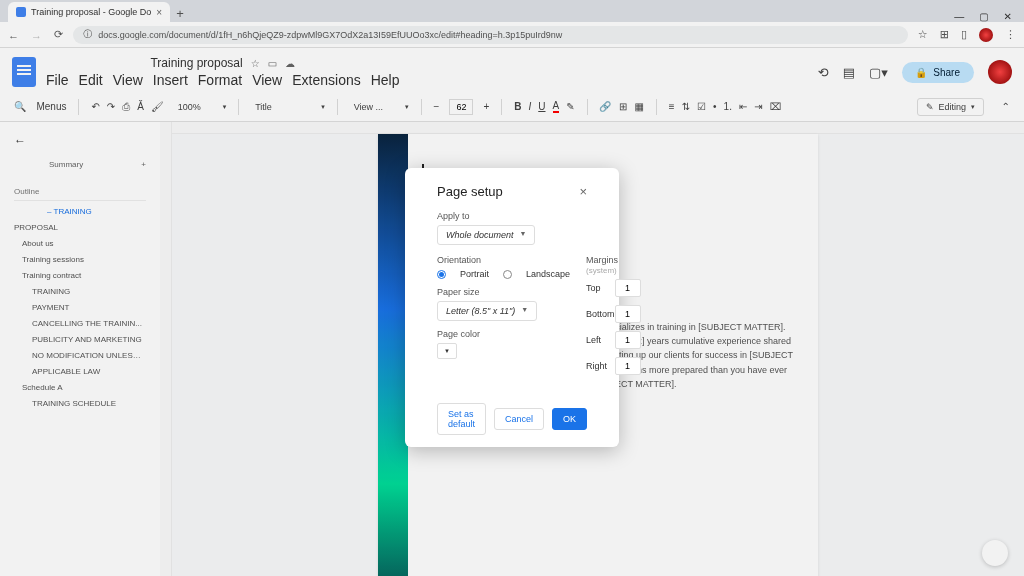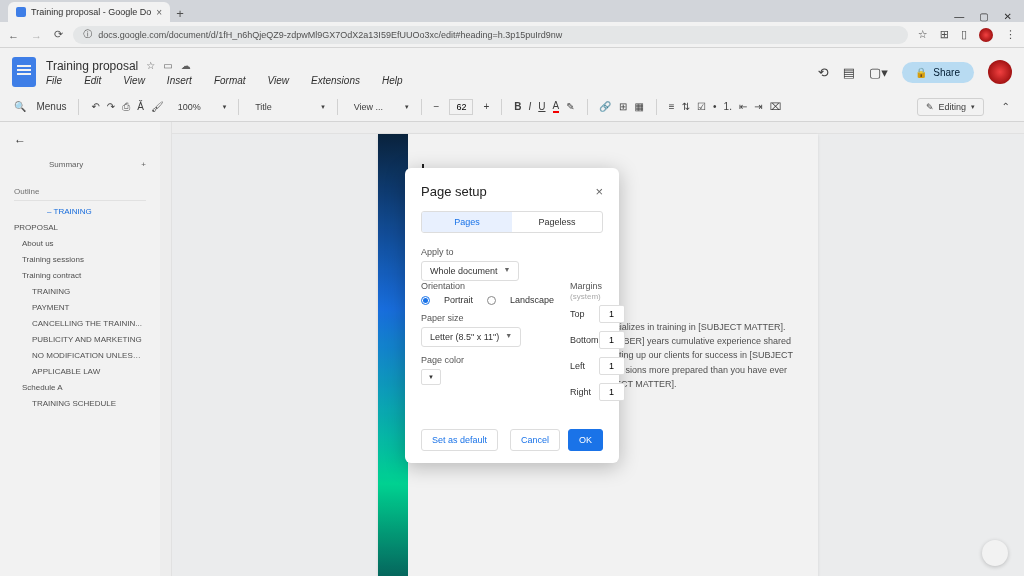--- a/index.html
+++ b/index.html
@@ -18,23 +18,23 @@
 .addr-nav { display: flex; gap: 12px; align-items: center; }
 .addr-input { flex: 1; background: #f1f3f4; border-radius: 12px; height: 18px; display: flex; align-items: center; padding: 0 10px; font-size: 9px; color: #555; gap: 6px; }
 .addr-icons { display: flex; gap: 12px; align-items: center; }
 .profile-dot { width: 14px; height: 14px; border-radius: 50%; background: radial-gradient(circle, #f44, #800); }
 
 
 .docs-header { height: 44px; display: flex; align-items: center; padding: 4px 12px 0; gap: 10px; }
 .docs-logo { width: 24px; height: 30px; background: #4285f4; border-radius: 3px; position: relative; }
 .docs-logo::after { content:''; position:absolute; left:5px; right:5px; top:8px; height:2px; background:#fff; box-shadow: 0 4px 0 #fff, 0 8px 0 #fff; }
 .title-area { display: flex; flex-direction: column; gap: 2px; }
-.title-row { display: flex; align-items: center; gap: 8px; font-size: 12px; color: #333; }
+.title-row { display: flex; align-items: center; gap: 8px; font-size: 12px; color: #333; justify-content: center; }
 .title-icons { display: flex; gap: 8px; font-size: 10px; color: #666; }
-.menu-row { display: flex; gap: 22px; font-size: 10px; color: #333; font-style: italic; }
+.menu-row { display: flex; gap: 10px; font-size: 14px; color: #333; }
 .header-right { margin-left: auto; display: flex; align-items: center; gap: 14px; }
 .share-btn { background: #c2e7ff; border-radius: 16px; padding: 5px 14px; font-size: 10px; display: flex; align-items: center; gap: 5px; color: #001d35; }
 .avatar { width: 24px; height: 24px; border-radius: 50%; background: radial-gradient(circle, #f44, #800); }
 
 
 .toolbar { height: 30px; display: flex; align-items: center; padding: 0 14px; gap: 10px; font-size: 10px; color: #444; border-bottom: 1px solid #e0e0e0; }
 .tb-group { display: flex; align-items: center; gap: 7px; }
 .tb-sep { width: 1px; height: 16px; background: #ddd; margin: 0 2px; }
 .tb-select { border: none; background: transparent; font-size: 9px; color: #444; padding: 2px 12px 2px 4px; }
 .tb-input { width: 24px; border: 1px solid #ddd; text-align: center; font-size: 9px; height: 16px; }
@@ -60,30 +60,30 @@
 .page-accent { position: absolute; left: 0; top: 0; width: 30px; height: 100%; background: linear-gradient(180deg, #0a2540 0%, #1a73e8 35%, #0d9 70%, #0a2540 100%); }
 .page-content { padding: 30px 20px 20px 50px; }
 .page-h1 { font-size: 28px; font-weight: 800; color: #1a2b3c; letter-spacing: 2px; line-height: 1.1; margin-bottom: 40px; border-left: 2px solid #222; padding-left:4px; margin-left:-6px;}
 .page-h2 { font-size: 22px; font-weight: 300; color: #5a8; margin-bottom: 28px; }
 .page-p { font-size: 9px; color: #555; line-height: 1.6; }
 
 
 .scrim { position: absolute; inset: 0; background: rgba(0,0,0,.05); z-index: 5; }
 
 
-.dialog { position: absolute; left: 405px; top: 168px; width: 214px; background: #fff; border-radius: 6px; box-shadow: 0 4px 20px rgba(0,0,0,.25); z-index: 10; padding: 16px 16px 12px; font-size: 10px; color: #333; }
+.dialog { position: absolute; left: 405px; top: 168px; width: 214px; background: #fff; border-radius: 6px; box-shadow: 0 4px 20px rgba(0,0,0,.25); z-index: 10; padding: 16px 32px 12px; font-size: 10px; color: #333; }
 .dialog-title { font-size: 13px; color: #222; margin-bottom: 12px; display: flex; justify-content: space-between; align-items: center; }
 .dialog-close { font-size: 13px; color: #666; cursor: pointer; }
 .tab-switch { display: flex; border: 1px solid #ddd; border-radius: 3px; overflow: hidden; margin-bottom: 14px; }
 .tab-switch div { flex: 1; text-align: center; padding: 5px 0; font-size: 9px; cursor: pointer; }
 .tab-switch .sel { background: #e8f0fe; color: #1a73e8; }
 .field-label { font-size: 9px; color: #555; margin-bottom: 4px; margin-top: 8px; }
 .field-label.first { margin-top: 0; }
 .field-hint { color: #aaa; font-size: 8px; }
-.dropdown { border: 1px solid #ddd; border-radius: 3px; padding: 4px 8px; font-size: 9px; display: inline-flex; gap: 6px; cursor: pointer; }
+.dropdown { border: 1px solid #ddd; border-radius: 3px; padding: 4px 8px; font-size: 9px; display: inline-flex; gap: 6px; cursor: pointer; font-style: italic; }
 .dropdown .arrow { font-size: 7px; color: #666; }
 .radio-row { display: flex; gap: 14px; align-items: center; font-size: 9px; margin-bottom: 4px; }
 .radio { width: 9px; height: 9px; border-radius: 50%; border: 1px solid #888; display: inline-flex; align-items: center; justify-content: center; }
 .radio.on::after { content:''; width: 5px; height: 5px; background: #1a73e8; border-radius: 50%; }
 .radio.on { border-color: #1a73e8; }
 .two-col { display: flex; gap: 16px; }
 .col { flex: 1; }
 .margin-row { display: flex; justify-content: space-between; align-items: center; margin-bottom: 8px; font-size: 9px; }
 .margin-input { width: 26px; height: 18px; border: 1px solid #ddd; border-radius: 2px; text-align: center; font-size: 9px; }
 .color-swatch { width: 20px; height: 16px; border: 1px solid #ddd; border-radius: 2px; display: flex; align-items: center; justify-content: center; }
@@ -261,31 +261,27 @@
   </div>
   <div class="fab"></div>
 </div>
 
 <div class="scrim"></div>
 <div class="dialog">
   <div class="dialog-title">
     <span>Page setup</span>
     <span class="dialog-close">×</span>
   </div>
-  <div class="tab-switch">
-    <div class="sel">Pages</div>
-    <div>Pageless</div>
-  </div>
   <div class="field-label first">Apply to</div>
   <div class="dropdown">
     <span>Whole document</span>
     <span class="arrow">▼</span>
   </div>
 
-  <div class="two-col" style="">
+  <div class="two-col" style="margin-top:10px">
     <div class="col">
       <div class="field-label first">Orientation</div>
       <div class="radio-row">
         <span class="radio on"></span>
         <span>Portrait</span>
         <span class="radio"></span>
         <span>Landscape</span>
       </div>
       <div class="field-label">Paper size</div>
       <div class="dropdown">

